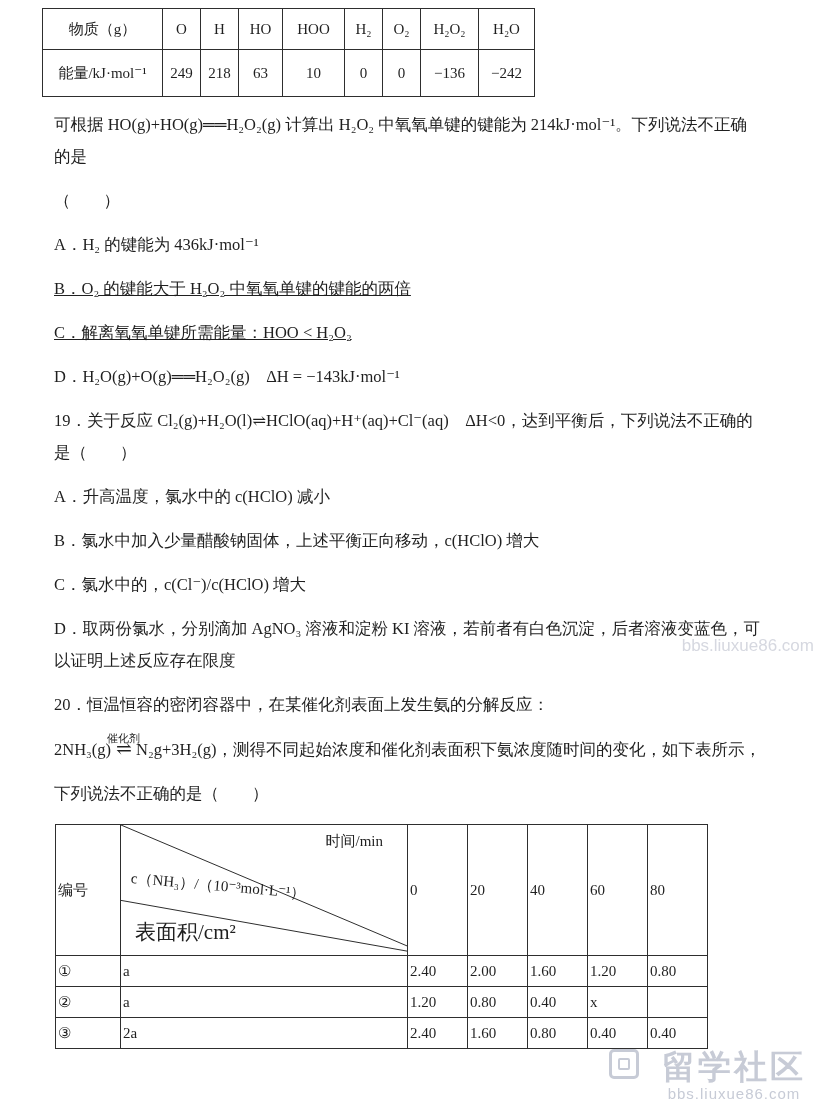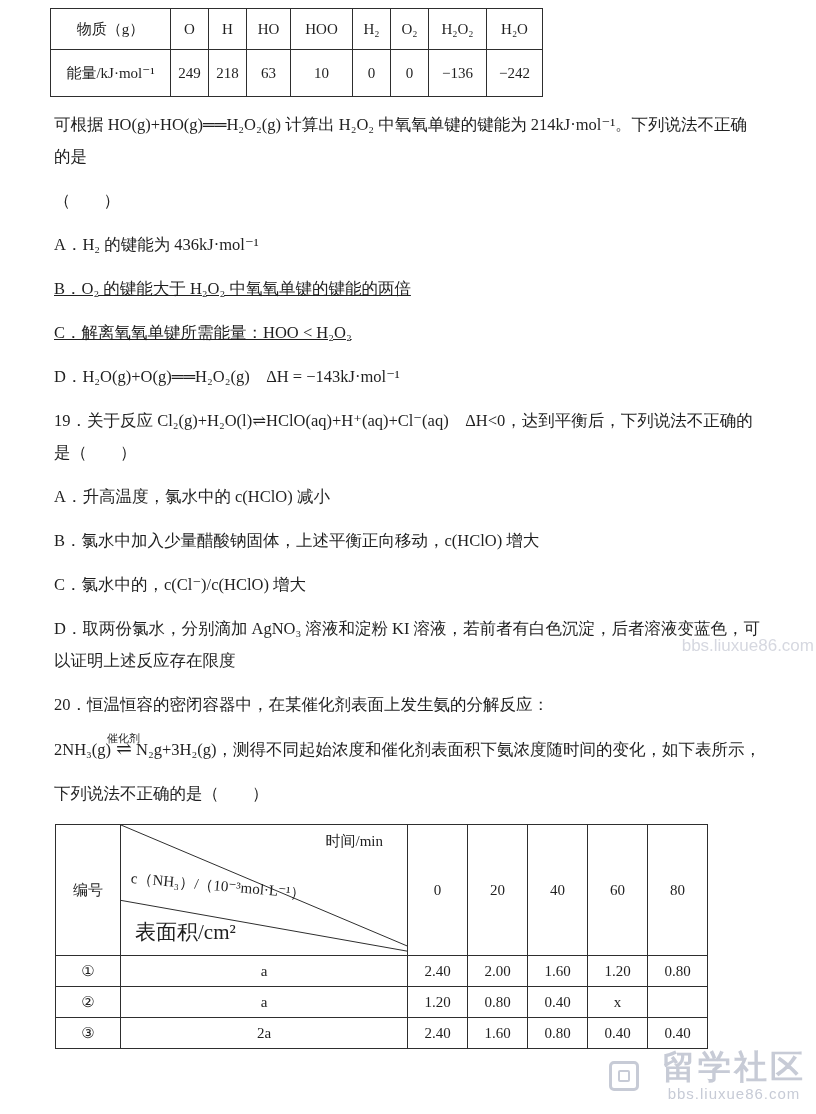--- a/index.html
+++ b/index.html
@@ -4,54 +4,54 @@
 <style>
   html,body{margin:0;padding:0;}
   body{
     width:816px;height:1114px;background:#ffffff;
     font-family:"Liberation Serif","DejaVu Serif",serif;
     color:#1f1f1f;position:relative;overflow:hidden;
   }
   .page{position:relative;z-index:1;width:100%;height:100%;padding:8px 42px 0 42px;box-sizing:border-box;}
 
   
-  .t1{border-collapse:collapse;table-layout:fixed;margin-left:8px;}
+  .t1{border-collapse:collapse;table-layout:fixed;}
   .t1 td{border:1.5px solid #2e2e2e;text-align:center;vertical-align:middle;font-size:15px;padding:0 3px;}
   .t1 tr.r1 td{height:40px;}
   .t1 tr.r2 td{height:46px;}
 
   
   p.para{font-size:16.5px;line-height:32px;margin:12px;}
   .mt4{margin-top:4px;}.mt6{margin-top:6px;}.mt8{margin-top:8px;}.mt10{margin-top:10px;}
   .mt11{margin-top:11px;text-decoration:underline;}.mt12{margin-top:12px;}.mt13{margin-top:13px;}.mt14{margin-top:14px;}
   .mt18{margin-top:18px;}.mt24{margin-top:24px;}
   .q19stem{line-height:36px;}
 
   
   .cat-arrow{position:relative;display:inline-block;padding:0 5px;vertical-align:baseline;}
   .cat-label{position:absolute;left:50%;top:-11px;transform:translateX(-50%);
              font-size:11px;font-style:normal;white-space:nowrap;}
   .arrow-glyph{font-size:19px;letter-spacing:-1px;}
 
   
   .t2{border-collapse:collapse;table-layout:fixed;margin-left:13px;}
-  .t2 td{border:1.4px solid #2e2e2e;text-align:center;vertical-align:middle;font-size:15px;padding:0 2px;}
+  .t2 td{border:1.4px solid #2e2e2e;text-align:left;vertical-align:middle;font-size:15px;padding:0 2px;}
   .t2 tr.hrow td{height:130px;}
   .t2 tr.drow td{height:30px;}
   .t2 td.diag{position:relative;padding:0;}
   .diag svg{position:absolute;left:0;top:0;width:100%;height:100%;display:block;}
   .diag .dt{position:absolute;top:7px;right:24px;font-size:15px;}
   .diag .dm{position:absolute;left:10px;top:44px;font-size:15px;white-space:nowrap;
             transform:rotate(5deg);transform-origin:left center;}
   .diag .db{position:absolute;left:14px;bottom:9px;font-size:21px;}
 
   
   .wm-mid{position:absolute;right:2px;top:636px;font-size:17px;color:#d6d8e0;z-index:0;
           font-family:"Liberation Sans","DejaVu Sans",sans-serif;}
-  .wm{position:absolute;right:10px;bottom:12px;z-index:0;color:#c7cbd6;display:flex;align-items:center;gap:23px;}
+  .wm{position:absolute;right:10px;bottom:12px;z-index:0;color:#c7cbd6;display:flex;gap:23px;}
   .wm-logo{width:30px;height:30px;border:3px solid #c7cbd6;border-radius:5px;box-sizing:border-box;position:relative;}
   .wm-logo::after{content:"";position:absolute;left:6px;top:6px;right:6px;bottom:6px;border:2px solid #c7cbd6;border-radius:2px;}
   .wm-col{display:flex;flex-direction:column;align-items:center;}
   .wm-main{font-size:33px;font-weight:bold;letter-spacing:3px;line-height:36px;}
   .wm-sub{font-size:15px;letter-spacing:1px;font-family:"Liberation Sans","DejaVu Sans",sans-serif;}
 </style>
 </head>
 <body>
 
 <div class="wm-mid">bbs.liuxue86.com</div>

